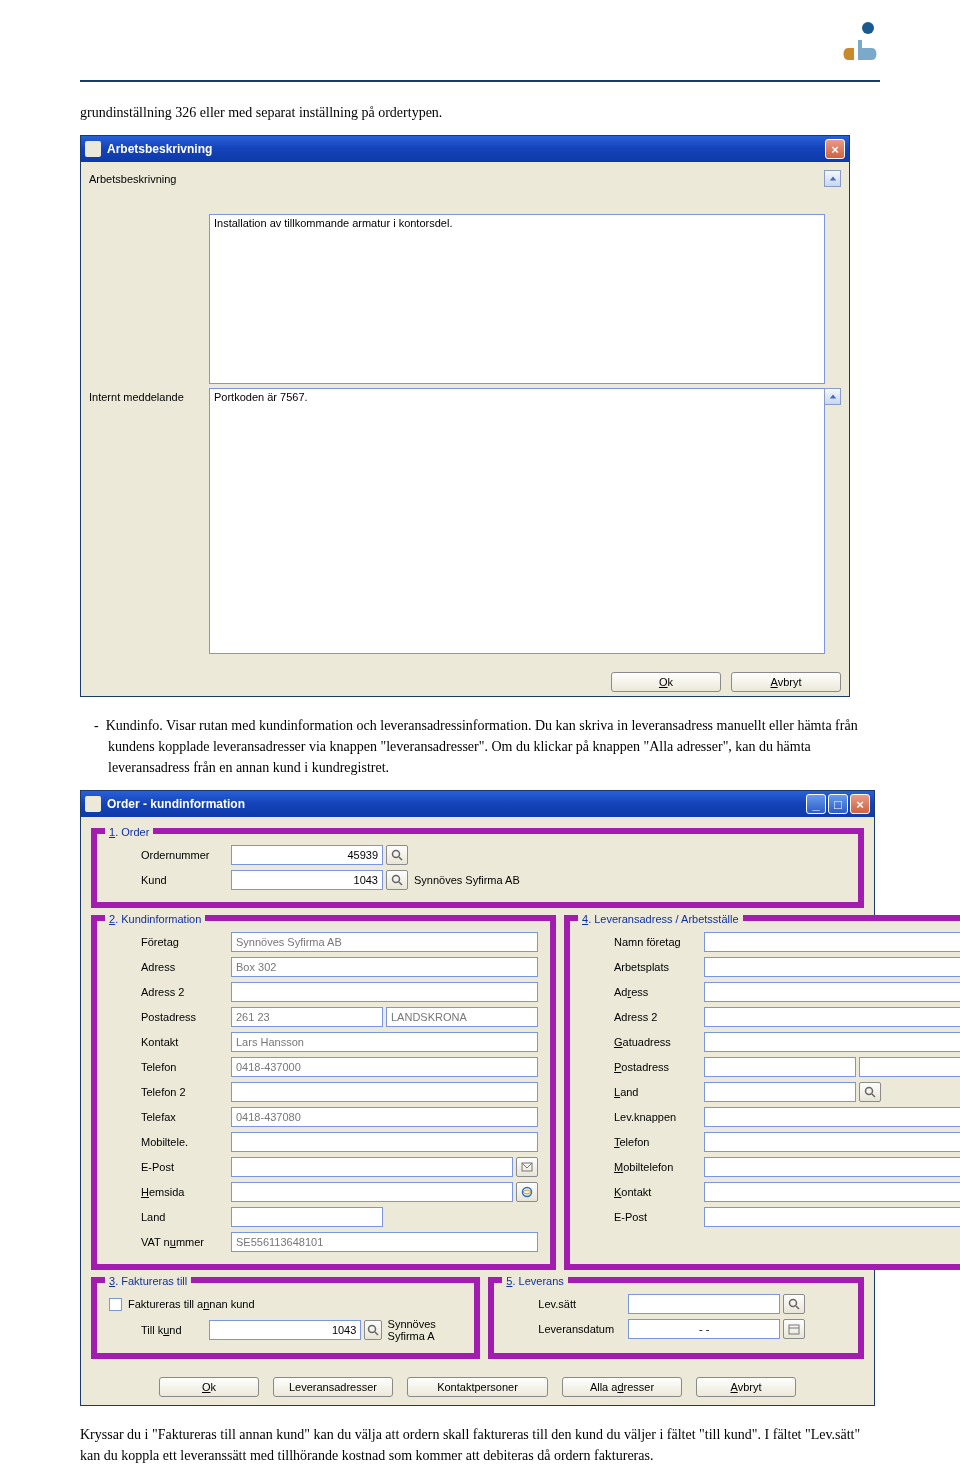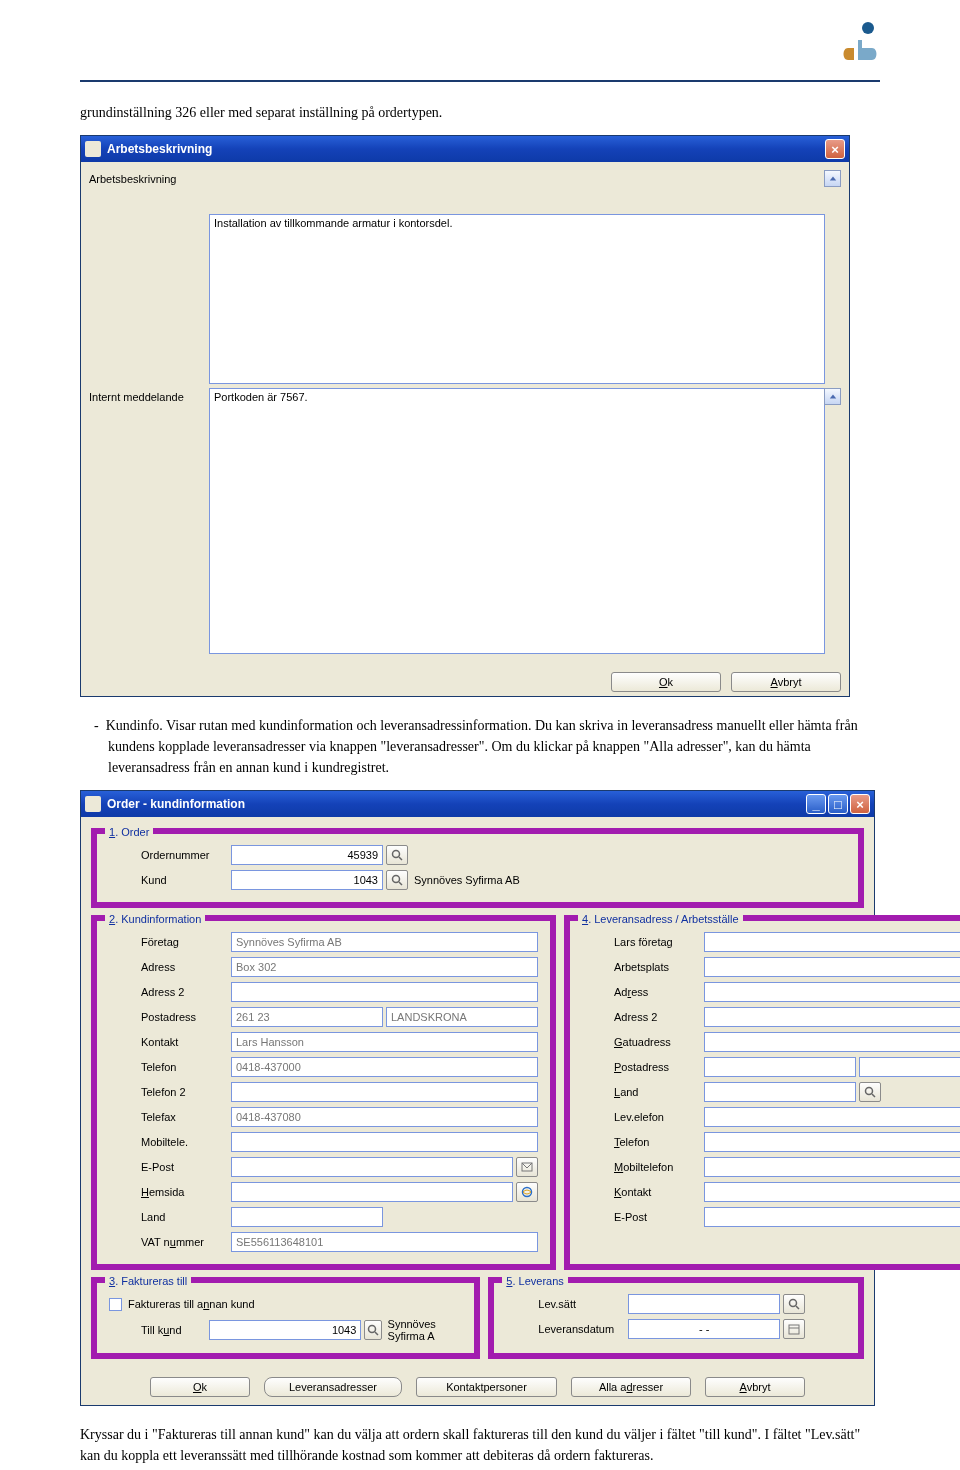--- a/index.html
+++ b/index.html
@@ -202,21 +202,21 @@
             </div>
           <div class="frow">
               <div class="flbl">VAT n<u>u</u>mmer</div>
               <input class="field ro" readonly="" value="SE556113648101" style="">
             </div>
         </div>
 
         <div class="col panel">
           <div class="plabel"><u>4</u>. Leveransadress / Arbetsställe</div>
           <div class="frow">
-              <div class="flbl">Lars företag</div>
+              <div class="flbl">Namn företag</div>
               <input class="field" style="">
             </div>
           <div class="frow">
               <div class="flbl">Arbetsplats</div>
               <input class="field" style="">
             </div>
           <div class="frow">
               <div class="flbl">Ad<u>r</u>ess</div>
               <input class="field" style="">
               <div class="iconbtn">
@@ -249,21 +249,21 @@
               <div class="flbl"><u>L</u>and</div>
               <input class="field" style="flex: 0 0 70px;">
               <div class="iconbtn">
                 <svg viewBox="0 0 12 12">
                   <circle cx="5" cy="5" r="3.5" fill="none" stroke="#666" stroke-width="1.5"></circle>
                   <line x1="8" y1="8" x2="11" y2="11" stroke="#666" stroke-width="1.5"></line>
                 </svg>
               </div>
             </div>
           <div class="frow">
-              <div class="flbl">Lev.elefon</div>
+              <div class="flbl">Lev.knappen</div>
               <input class="field" style="">
               <div class="iconbtn">
                 <svg viewBox="0 0 12 12">
                   <circle cx="5" cy="5" r="3.5" fill="none" stroke="#666" stroke-width="1.5"></circle>
                   <line x1="8" y1="8" x2="11" y2="11" stroke="#666" stroke-width="1.5"></line>
                 </svg>
               </div>
             </div>
           <div class="frow">
               <div class="flbl"><u>T</u>elefon</div>
@@ -337,21 +337,21 @@
                   <rect x="1" y="2" width="10" height="9" fill="none" stroke="#777"></rect>
                   <line x1="1" y1="5" x2="11" y2="5" stroke="#777"></line>
                 </svg>
               </div>
           </div>
         </div>
       </div>
     </div>
     <div class="btnbar" style="justify-content:center; gap:14px; padding-bottom:8px;">
       <div class="btn" style="width:100px;"><u>O</u>k</div>
-      <div class="btn" style="width:138px;border-radius:8px;">Leveransadresser</div>
+      <div class="btn" style="width:120px;">Leveransadresser</div>
       <div class="btn" style="width:141px;">Kontaktpersoner</div>
       <div class="btn" style="width:120px;">Alla a<u>d</u>resser</div>
       <div class="btn" style="width:100px;"><u>A</u>vbryt</div>
     </div>
   </div>
 
   <p class="body-text" style="margin-top:14px;">Kryssar du i "Faktureras till annan kund" kan du välja att ordern skall faktureras till den kund du väljer i fältet "till kund". I fältet "Lev.sätt" kan du koppla ett leveranssätt med tillhörande kostnad som kommer att debiteras då ordern faktureras.</p>
 
   <div class="footer">
     <span>2011-09-27</span>

